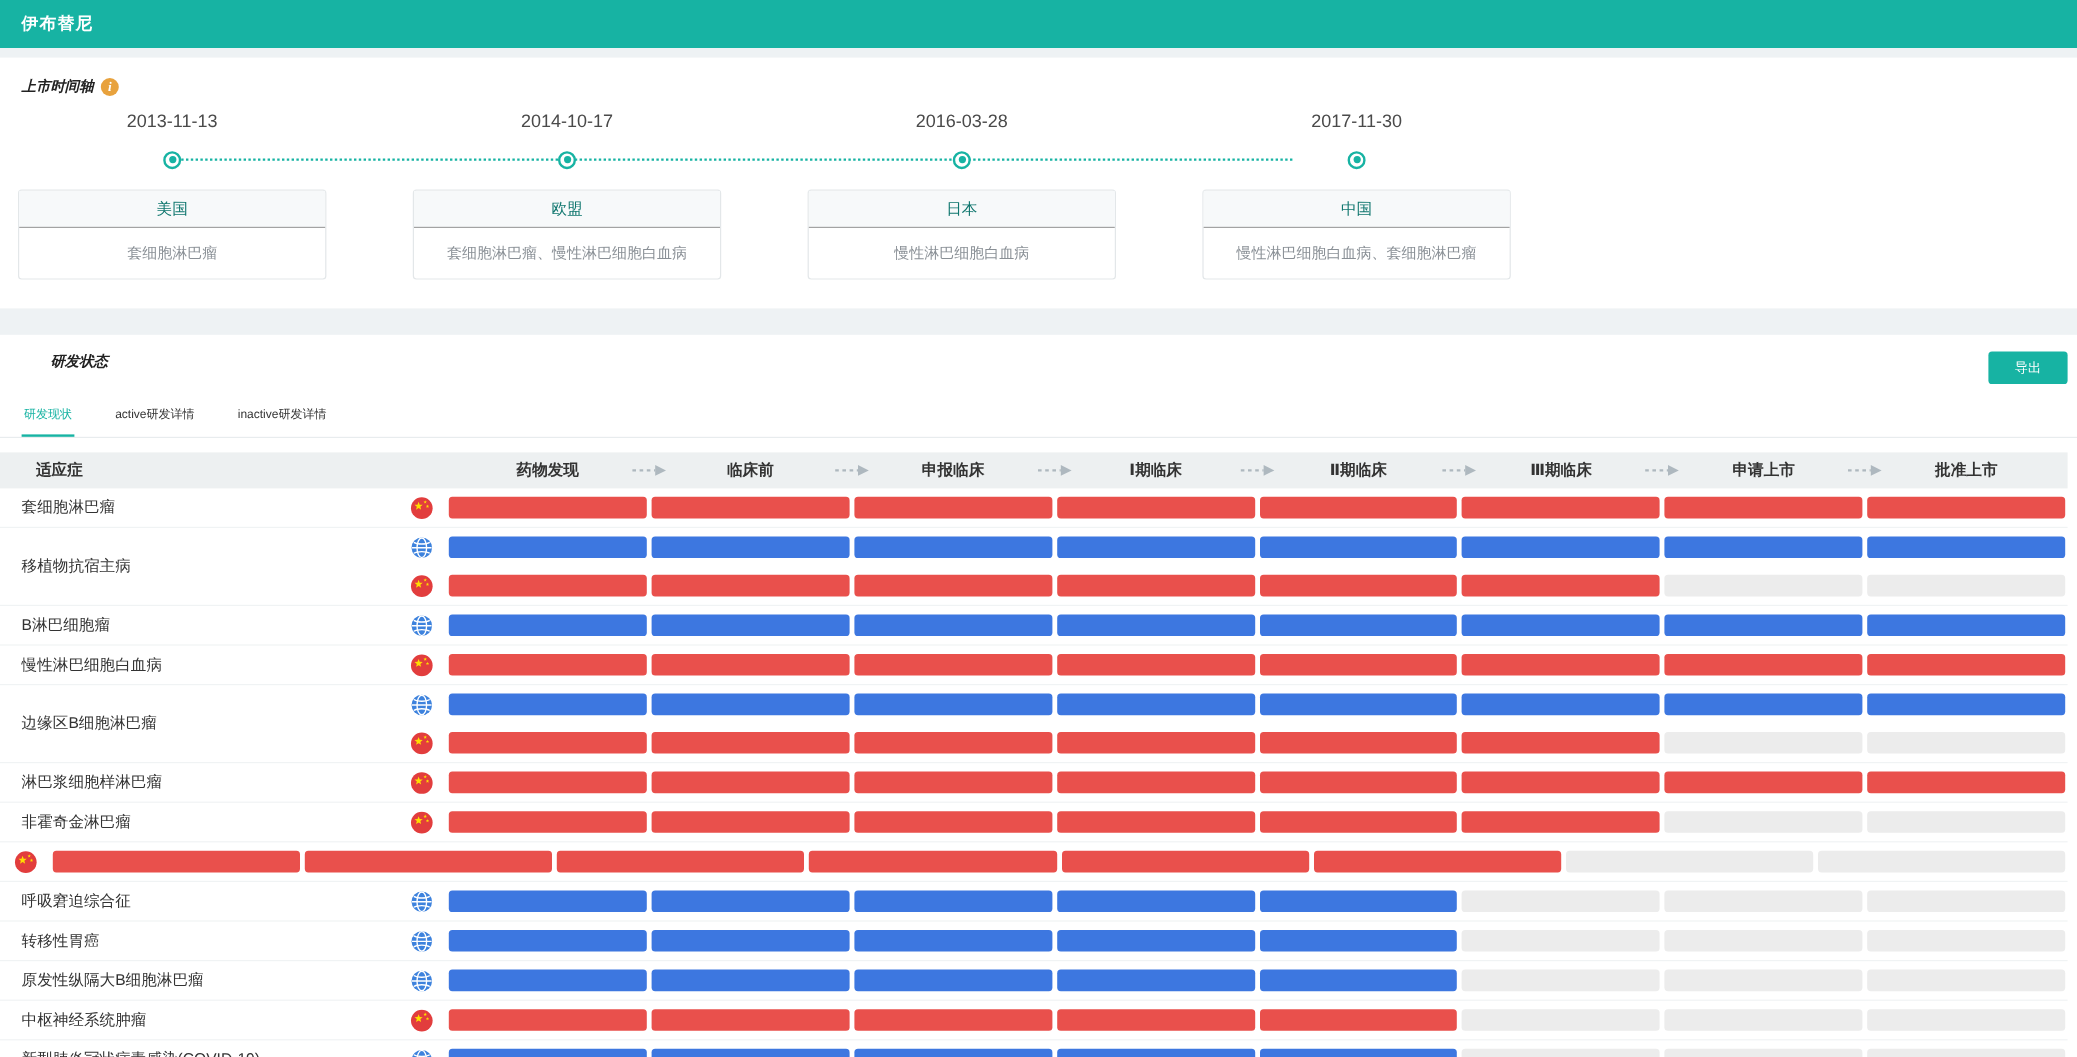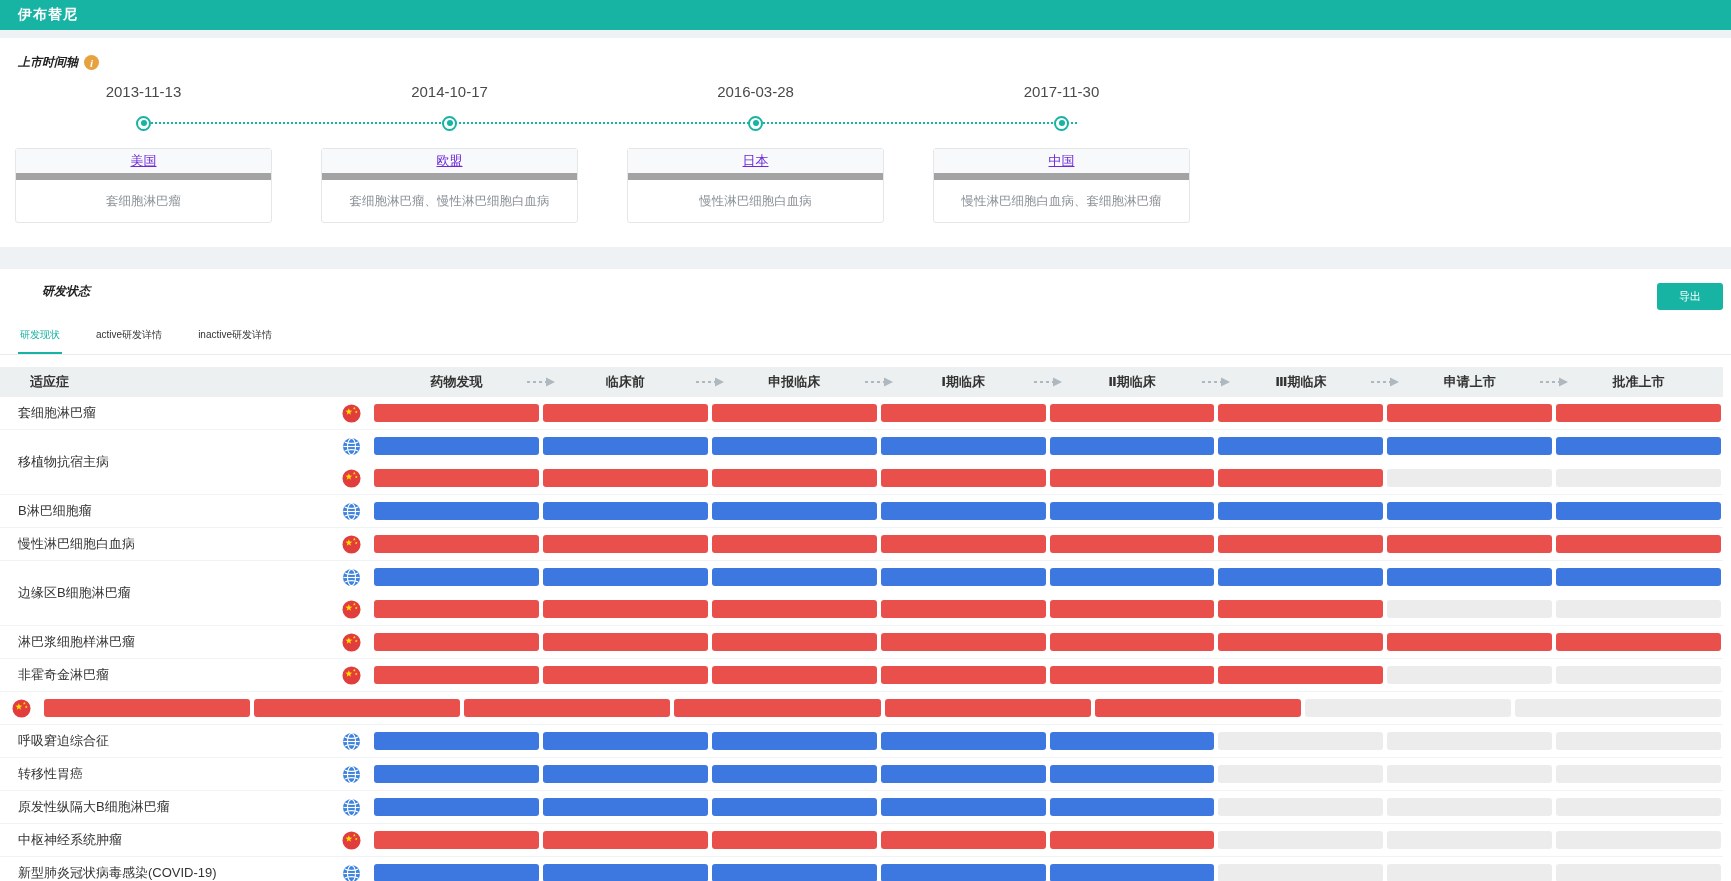--- a/index.html
+++ b/index.html
@@ -4,47 +4,47 @@
 <style>
   * { margin:0; padding:0; box-sizing:border-box; }
   html,body {
     width:1731px; height:881px; overflow:hidden;
     font-family:"Liberation Sans","DejaVu Sans",sans-serif;
     background:#eef2f4;
   }
   :root { --teal:#17b3a3; --red:#e9504c; --blue:#3d77e0; --empty:#ececec; }
 
   
-  .topbar { height:30px; background:var(--teal); display:flex; align-items:center; padding:0 18px; }
+  .topbar { height:40px; background:var(--teal); display:flex; align-items:center; padding:0 18px; }
   .topbar .title { color:#fff; font-size:14px; font-weight:bold; letter-spacing:1px; }
 
   .card { background:#fff; }
 
   
   .section1 { margin-top:8px; padding:16px 0 24px; }
   .sec-head { display:flex; align-items:center; gap:6px; padding:0 0 12px 18px; }
   .sec-title { font-size:12px; font-weight:bold; color:#222;font-style:italic; }
   .info-icon { width:15px; height:15px; border-radius:50%; background:#e8a23d; color:#fff;
     font-size:11px; font-weight:bold; font-style:italic; display:inline-flex; align-items:center;
     justify-content:center; font-family:"Liberation Serif",serif; }
   .info-icon::after { content:"i"; }
 
   .tl-wrap { margin-left:15px; width:1190px; }
-  .tl-dates, .tl-dotsrow, .tl-cards { display:grid; grid-template-columns:repeat(4,257px); column-gap:49px; }
+  .tl-dates, .tl-dotsrow, .tl-cards { display:grid; grid-template-columns:repeat(4,257px); column-gap:72px; }
   .tl-date { text-align:center; font-size:15px; color:#4a4a4a; padding-bottom:12px; }
   .tl-dotsrow { position:relative; height:22px; }
   .tl-line { position:absolute; top:10px; left:128px; right:128px; border-top:2px dotted var(--teal); }
   .tl-dotcell { display:flex; justify-content:center; align-items:center; position:relative; }
   .tl-dot { width:15px; height:15px; border:2px solid var(--teal); border-radius:50%; background:#fff;
     display:flex; align-items:center; justify-content:center; }
   .tl-dot::after { content:""; width:6px; height:6px; border-radius:50%; background:var(--teal); }
   .tl-cards { margin-top:14px; }
   .tl-card { border:1px solid #e3e7e9; border-radius:3px; background:#fff; }
-  .tl-card-head { height:31px; background:#f7f9fa; border-bottom:7px solid #a3a3a3; display:flex;
-    align-items:center; justify-content:center; font-size:13px; color:#6d28d9;text-decoration:underline; }
+  .tl-card-head { height:31px; background:#f7f9fa; border-bottom:1px solid #a3a3a3; display:flex;
+    align-items:center; justify-content:center; font-size:13px; color:#0f766e; }
   .tl-card-body { min-height:42px; display:flex; align-items:center; justify-content:center;
     font-size:12.5px; color:#8a9096; padding:4px 10px; text-align:center; }
 
   
   .section2 { margin-top:22px; padding-top:14px; min-height:640px; }
   .sec2-head { display:flex; align-items:flex-start; justify-content:space-between; padding:0 8px 0 18px;margin-left:24px; }
   .export-btn { background:var(--teal); color:#fff; border:none; font-size:11px; padding:6px 22px;
     border-radius:3px; cursor:pointer; font-family:inherit; }
   .tabs { display:flex; gap:32px; padding:12px 18px 0; border-bottom:1px solid #e8ecee; }
   .tab { font-size:10px; color:#333; padding:6px 2px 10px; cursor:pointer; border-bottom:2px solid transparent; }

